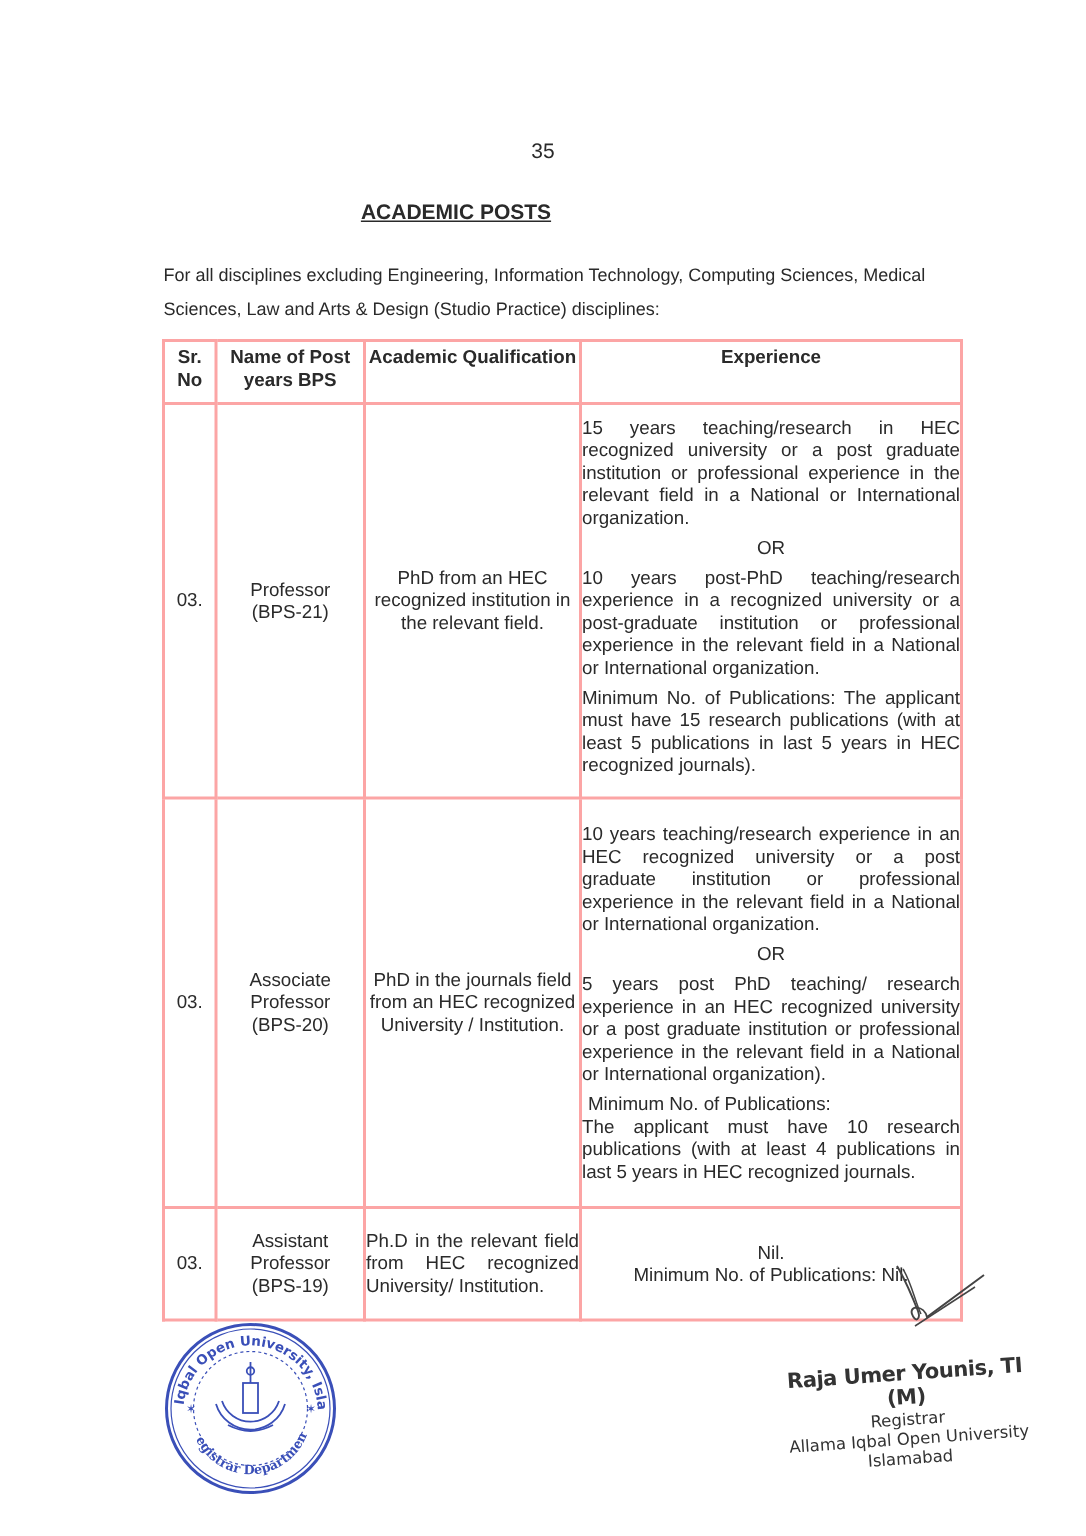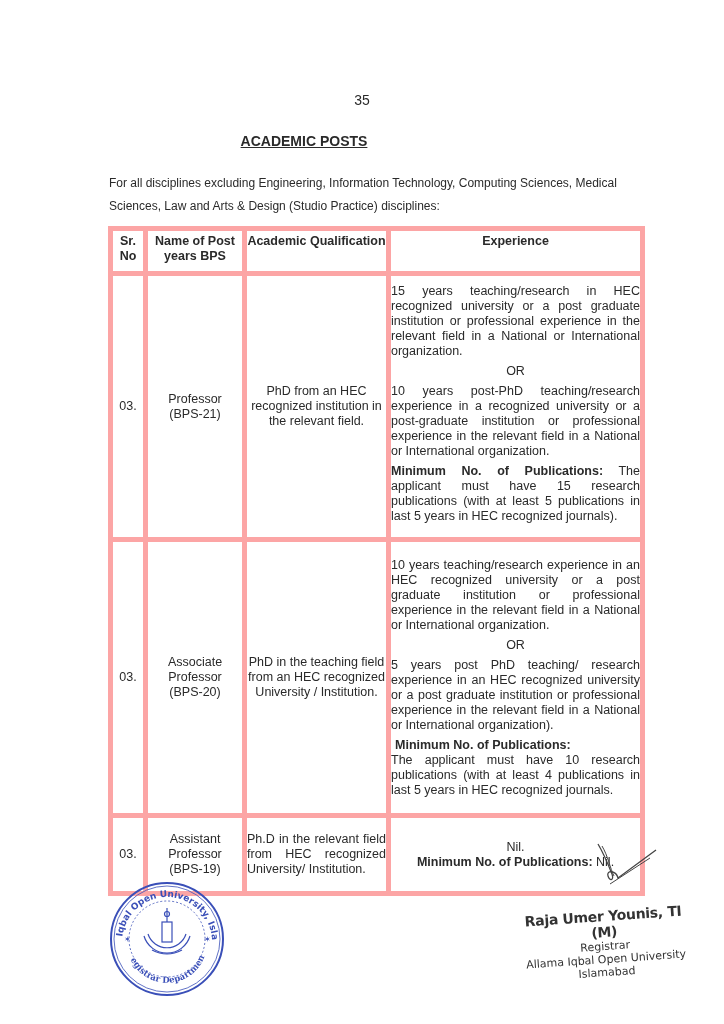--- a/index.html
+++ b/index.html
@@ -18,35 +18,35 @@
   .intro {
     position: absolute; top: 172px; left: 109px; width: 560px;
     font-size: 12px; line-height: 23px;
   }
   table.posts {
     position: absolute; top: 226px; left: 108px;
     border-collapse: collapse; width: 532px;
     font-size: 12.5px; line-height: 15px; table-layout: fixed;
   }
   table.posts th, table.posts td {
-    border: 5px solid #fca5a5; vertical-align: middle; padding: 0;
+    border: 2px solid #fca5a5; vertical-align: middle; padding: 0;
   }
   table.posts th {
     font-weight: bold; text-align: center; vertical-align: top;
     padding-top: 3px; height: 37px;
   }
   col.c1 { width: 35px; } col.c2 { width: 99px; } col.c3 { width: 144px; } col.c4 { width: 254px; }
   td.sr { text-align: center; }
   td.post { text-align: center; }
   td.qual { text-align: center; padding: 0 4px; }
   td.qual.just { text-align: justify; text-align-last: left; }
   td.exp { vertical-align: top; padding: 2px 5px 4px 6px; }
   .exp p { margin: 0 0 5px 0; text-align: justify; text-align-last: left; }
   .exp .or { text-align-last: center; margin: 0 0 5px 0; }
-  .exp b { font-weight: bold; }
+  .exp b { font-weight: normal; }
   td.exp.center { text-align: center; vertical-align: middle; }
   .row1 td { height: 261px; }
   .row2 td { height: 271px; }
   .row3 td { height: 73px; }
 
   .stamp { position: absolute; left: 108px; top: 880px; width: 118px; height: 118px; }
   .signature { position: absolute; left: 590px; top: 840px; width: 70px; height: 50px; }
   .registrar {
     position: absolute; left: 520px; top: 908px; width: 170px; text-align: center;
     transform: rotate(-4deg); transform-origin: center;
@@ -91,21 +91,21 @@
         <p>10 years post-PhD teaching/research experience in a recognized university or a post-graduate institution or professional experience in the relevant field in a National or International organization.</p>
         <p><b>Minimum No. of Publications:</b> <span>The applicant must have 15 research publications (with at least 5 publications in last 5 years in HEC recognized journals).</span></p>
       </td>
     </tr>
     <tr class="row2">
       <td class="sr">03.</td>
       <td class="post">
         <div style="padding:0 14px;">Associate Professor</div>
         <div>(BPS-20)</div>
       </td>
-      <td class="qual">PhD in the teaching field from an HEC recognized University / Institution.</td>
+      <td class="qual">PhD in the journals field from an HEC recognized University / Institution.</td>
       <td class="exp">
         <p>10 years teaching/research experience in an HEC recognized university or a post graduate institution or professional experience in the relevant field in a National or International organization.</p>
         <p class="or">OR</p>
         <p>5 years post PhD teaching/ research experience in an HEC recognized university or a post graduate institution or professional experience in the relevant field in a National or International organization).</p>
         <p style="margin-bottom:0;"><b style="display:block;padding-left:4px;">Minimum No. of Publications:</b><span>The applicant must have 10 research publications (with at least 4 publications in last 5 years in HEC recognized journals.</span></p>
       </td>
     </tr>
     <tr class="row3">
       <td class="sr">03.</td>
       <td class="post">

